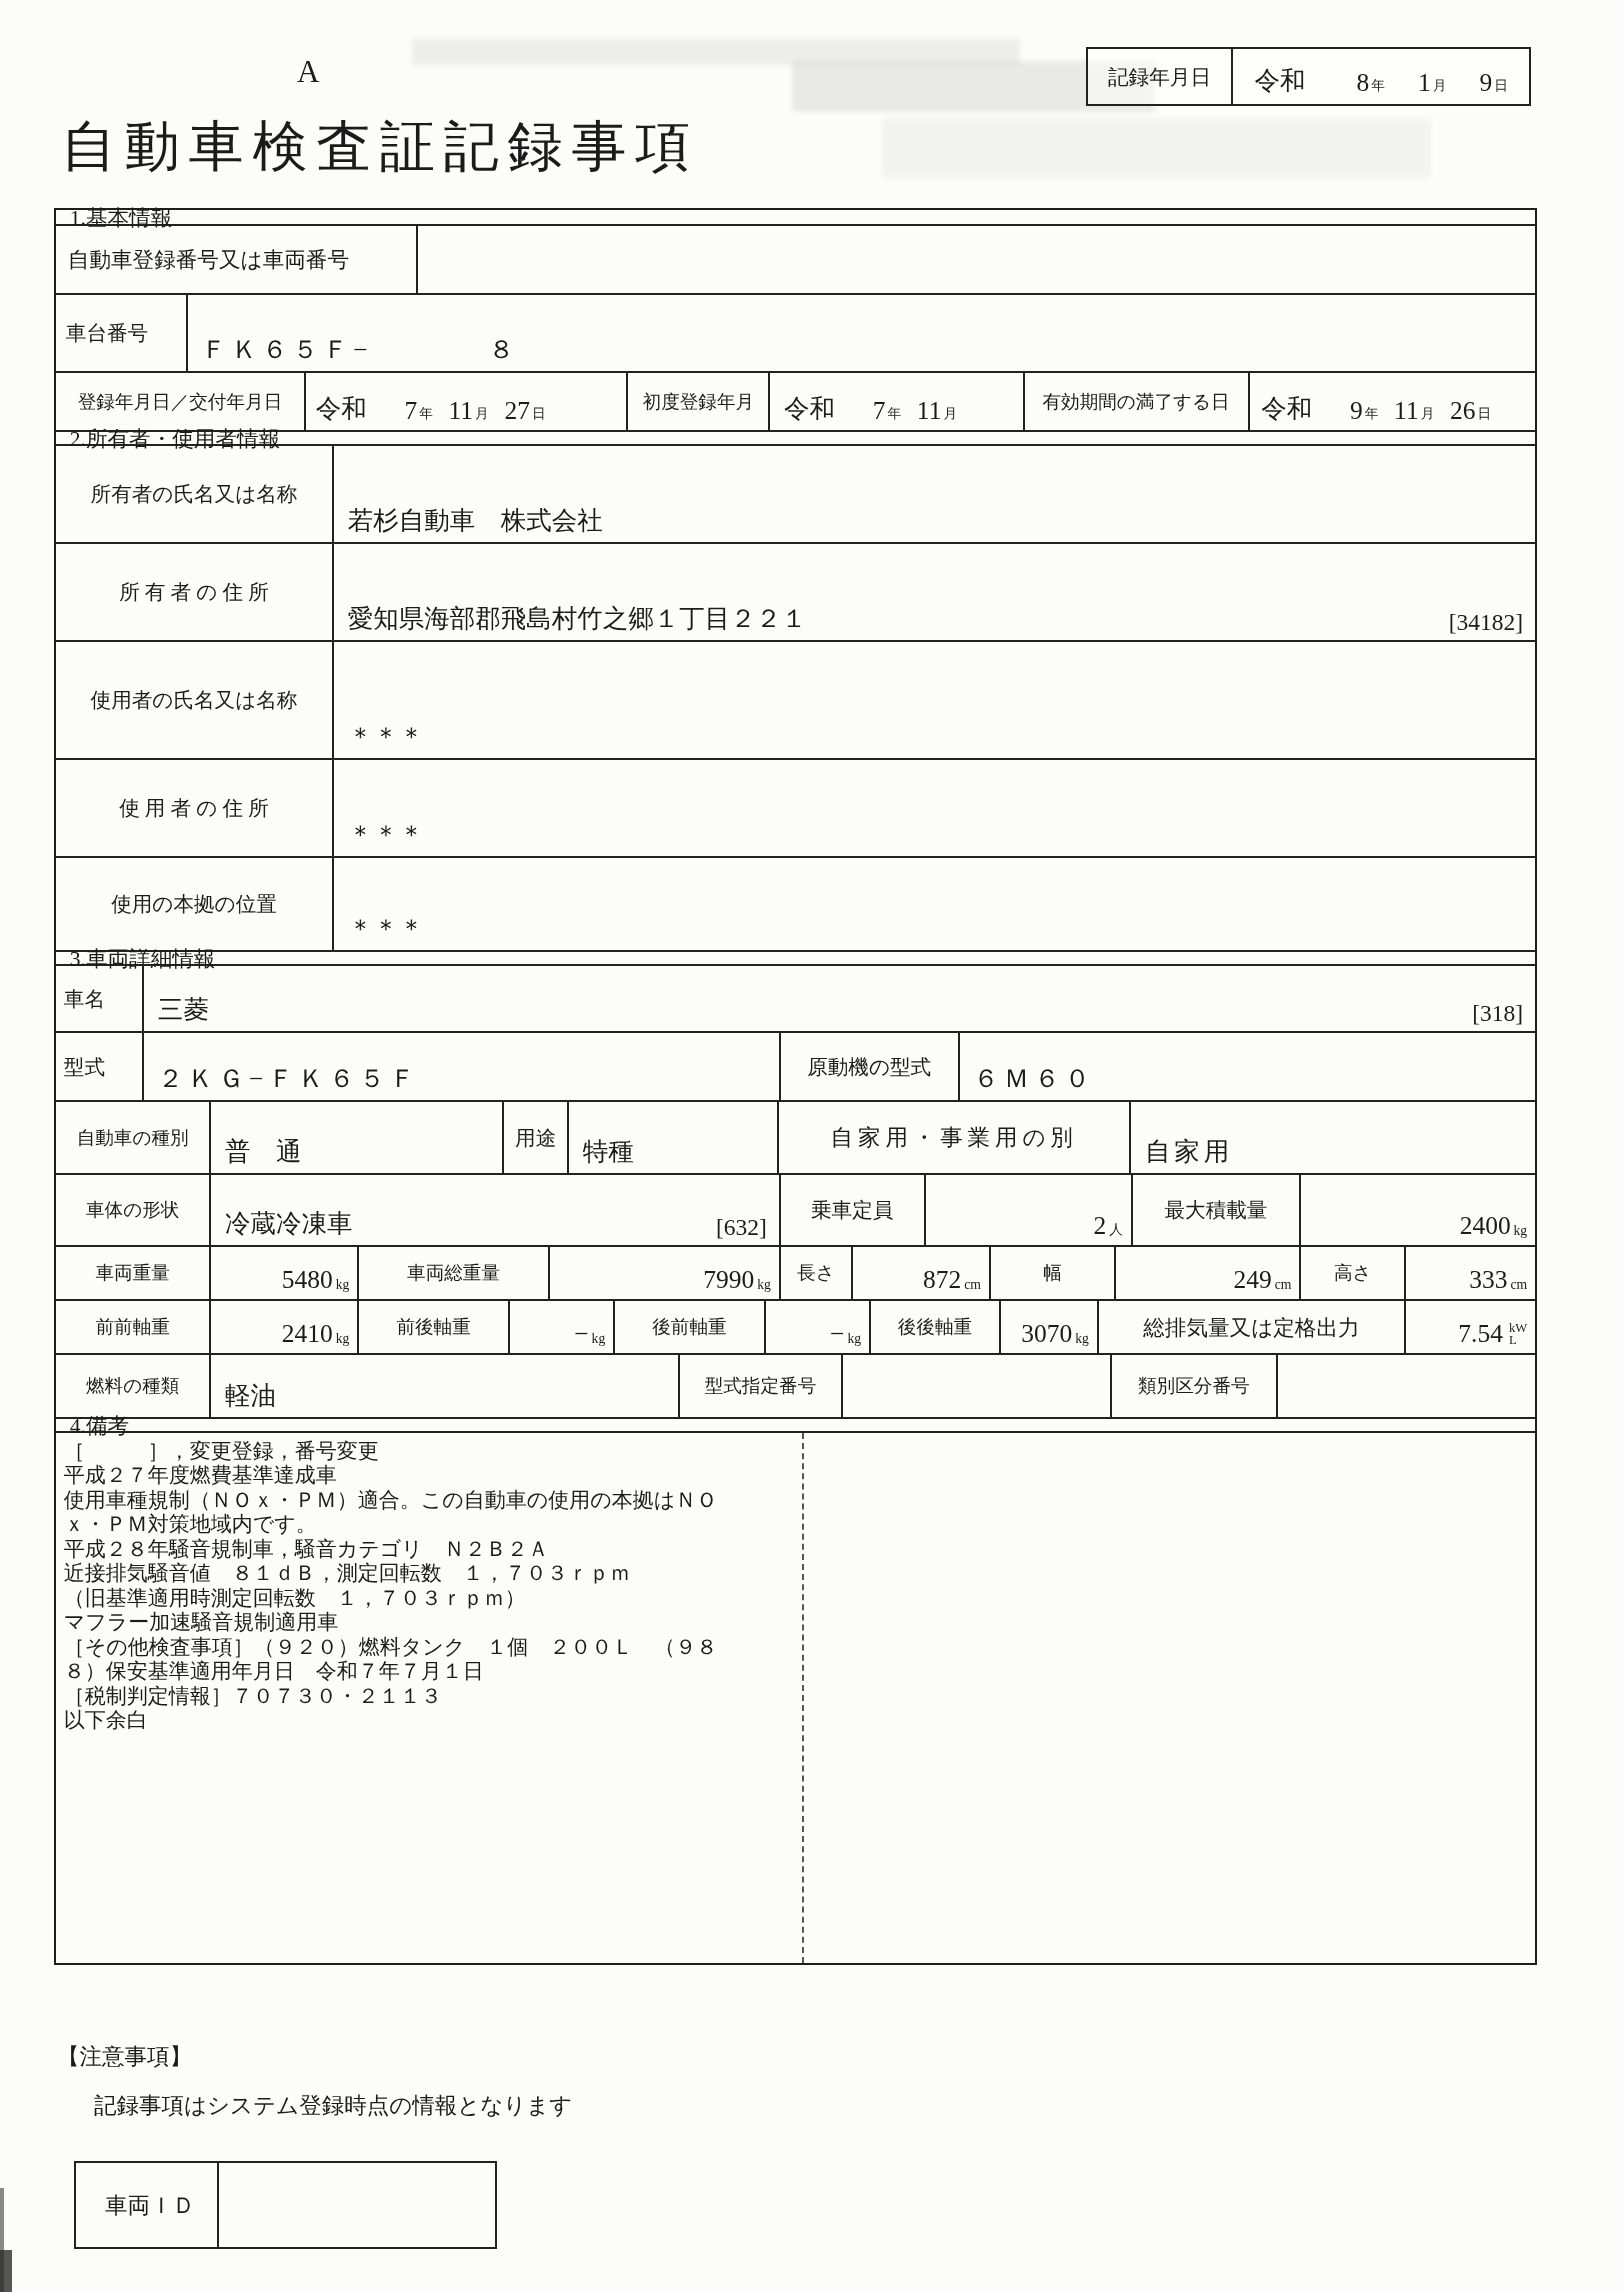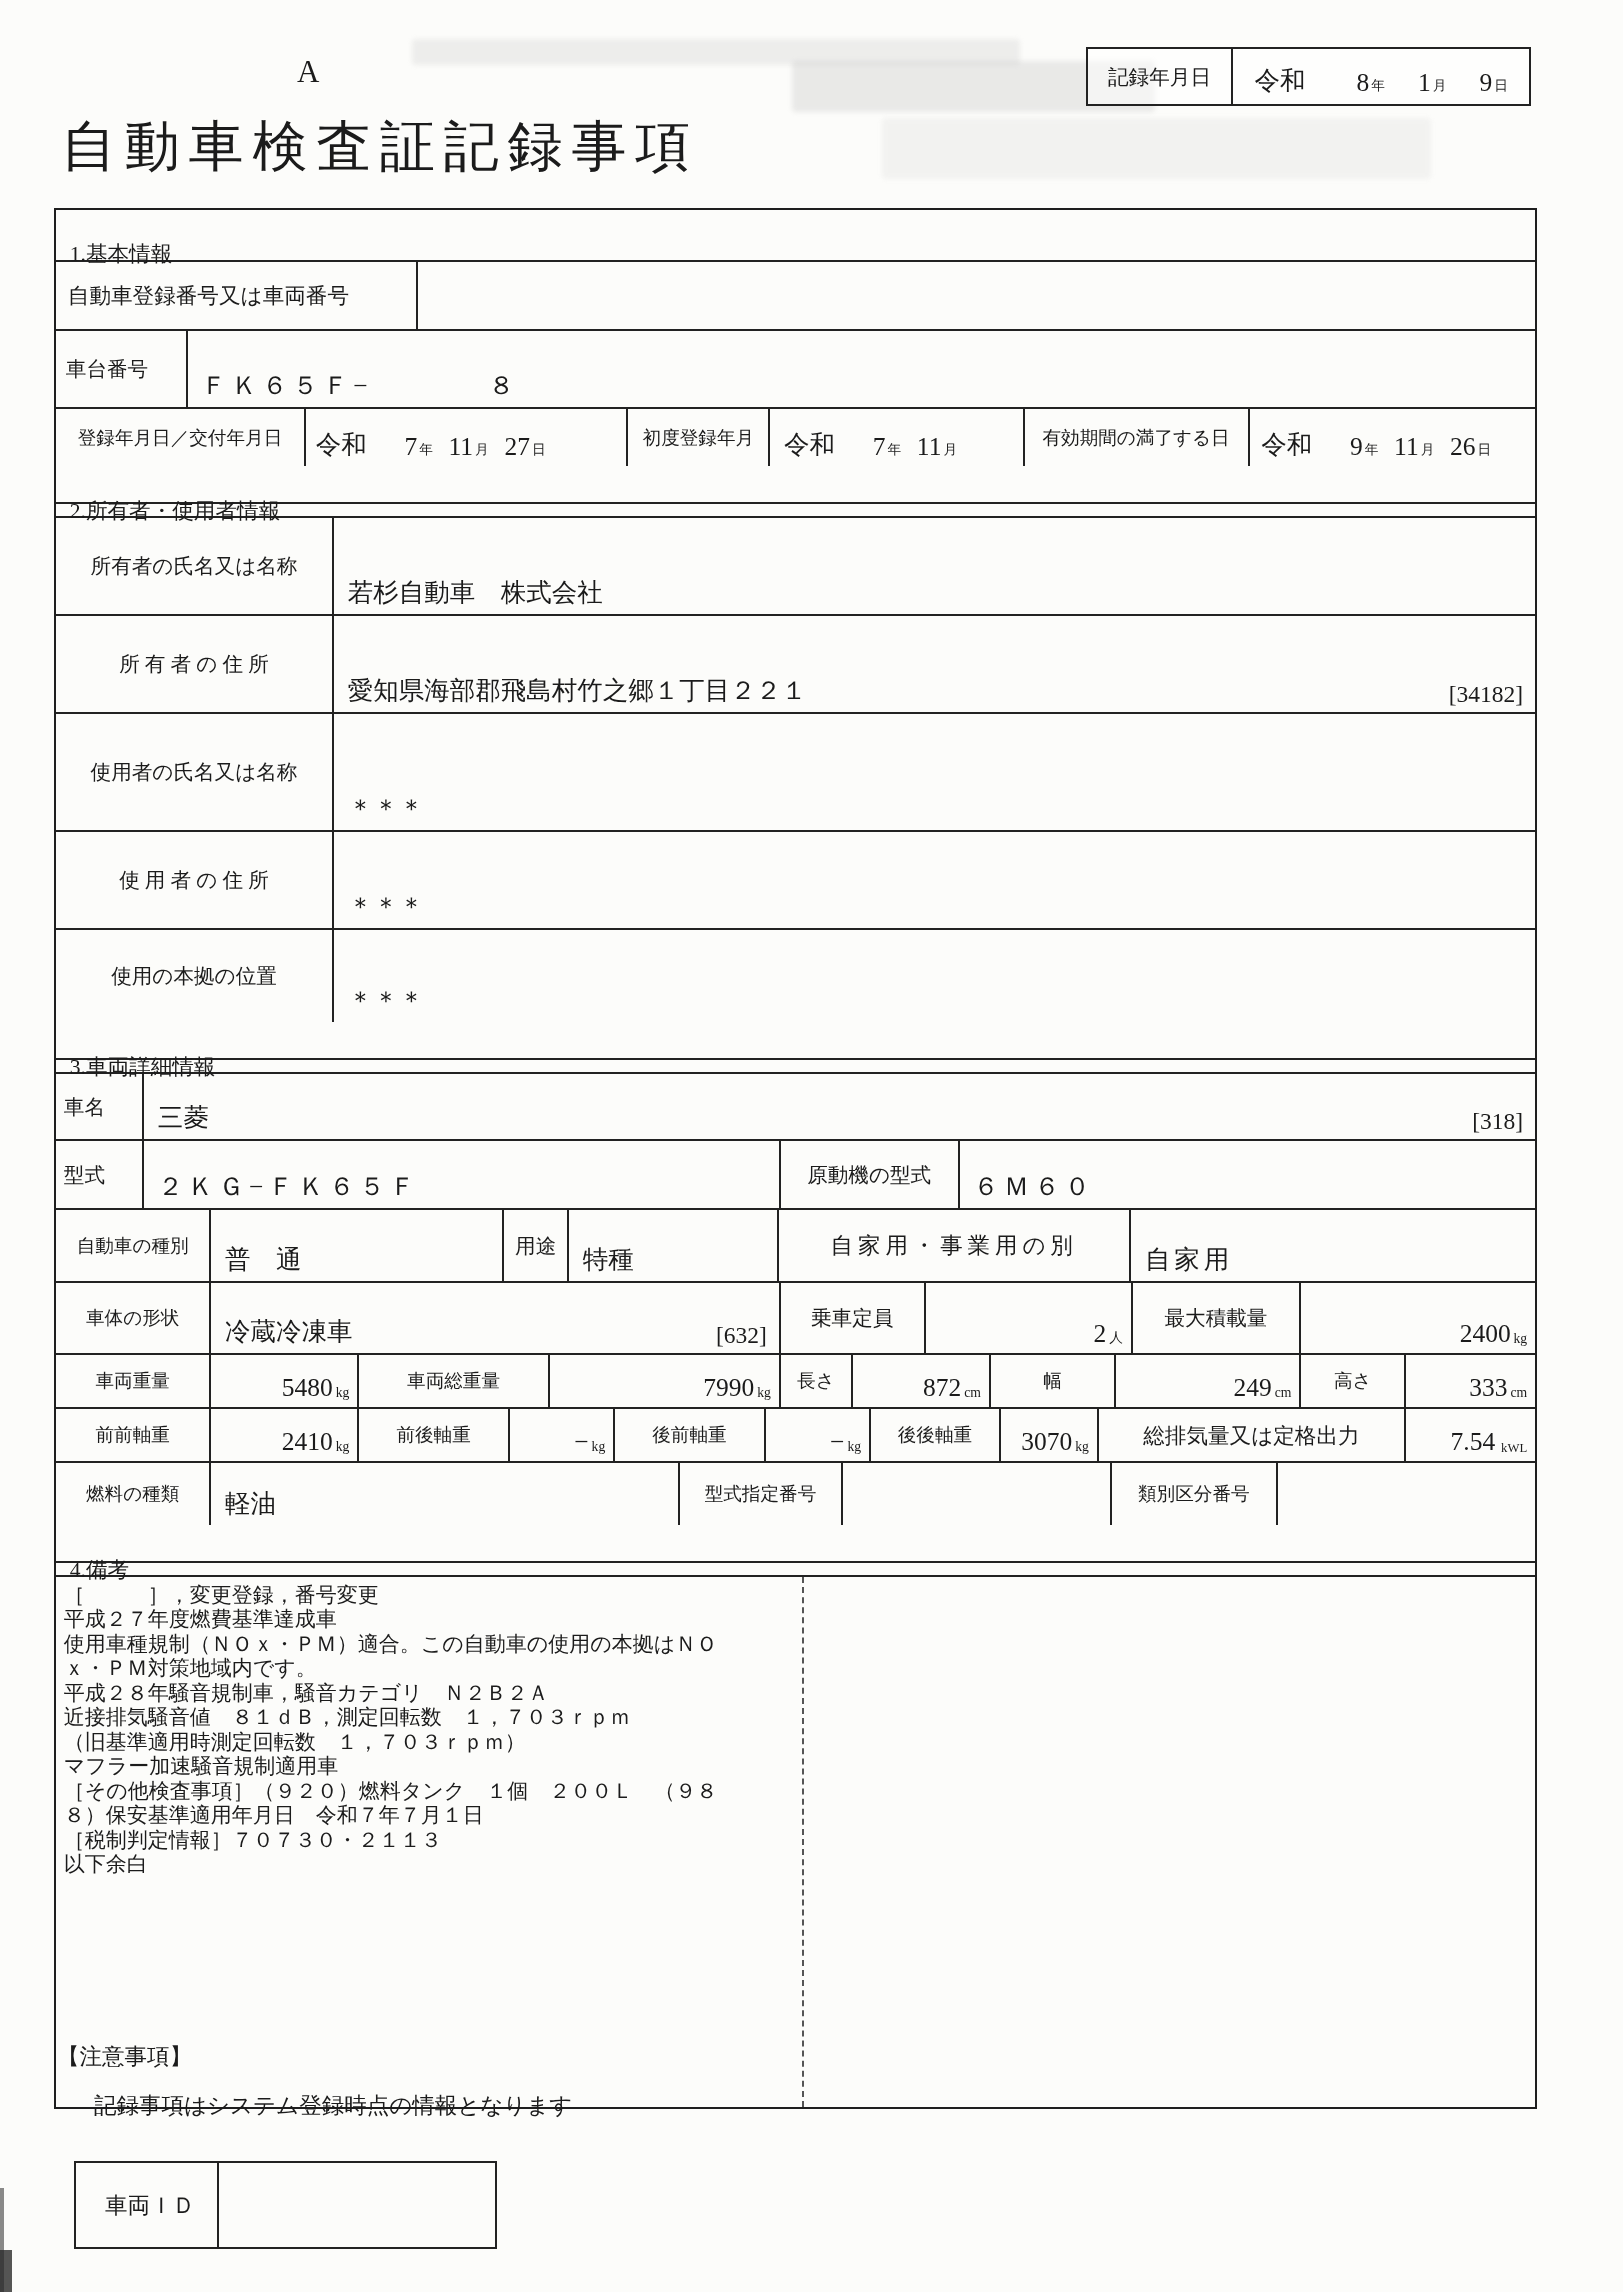--- a/index.html
+++ b/index.html
@@ -31,33 +31,33 @@
     position:absolute;left:54px;top:208px;width:1483px;
     border:2.9px solid #1e1e1e;box-sizing:border-box;background:transparent;
   }
   .row{display:flex;box-sizing:border-box;}
   .row + .row{border-top:2px solid #222;}
   .cell{
     position:relative;display:flex;box-sizing:border-box;
     border-right:2px solid #222;overflow:hidden;
   }
   .cell:last-child{border-right:0;}
-  .sechead{height:14px;display:flex;align-items:center;padding-left:13.7px;font-size:21.6px;margin-top:36px;}
+  .sechead{height:14px;display:flex;align-items:center;padding-left:13.7px;font-size:21.6px;}
   .lc{align-items:center;padding-left:11.8px;font-size:20.6px;}     
   .lcc{align-items:center;justify-content:center;font-size:20.6px;text-align:center;} 
   .sm{font-size:18.6px;}
   .vb{align-items:flex-end;padding:0 11.8px 3.9px 13.7px;font-size:25.5px;} 
   .vbr{align-items:flex-end;justify-content:flex-end;padding:0 7.8px 3.9px 7.8px;font-size:25.5px;} 
   .between{justify-content:space-between;}
   .era{margin-right:22px;}
   .dn{margin-left:15.7px;}
   .du{font-size:13.7px;margin-left:2px;padding-bottom:2.9px;align-self:flex-end;}
   .dateval{display:flex;align-items:flex-end;font-size:25.5px;}
   .unit{font-size:13.7px;margin-left:2.9px;padding-bottom:2px;}
-  .unit-stack{display:flex;flex-direction:row;font-size:12.7px;line-height:12.7px;margin-left:5.9px;padding-bottom:2px;text-align:left;}
+  .unit-stack{display:flex;flex-direction:column;font-size:12.7px;line-height:12.7px;margin-left:5.9px;padding-bottom:2px;text-align:left;}
   .code{font-size:23.5px;}
   .spaced{letter-spacing:4.9px;}
   .chassis2{margin-left:116px;}
   
   .remarks-left{
     width:50.6%;border-right:2px dashed #555;box-sizing:border-box;
     padding:5.9px 3.9px 0 7.8px;font-size:21px;line-height:24.5px;
   }
   .remark-line{white-space:nowrap;}
   .remarks-right{flex:1;}

